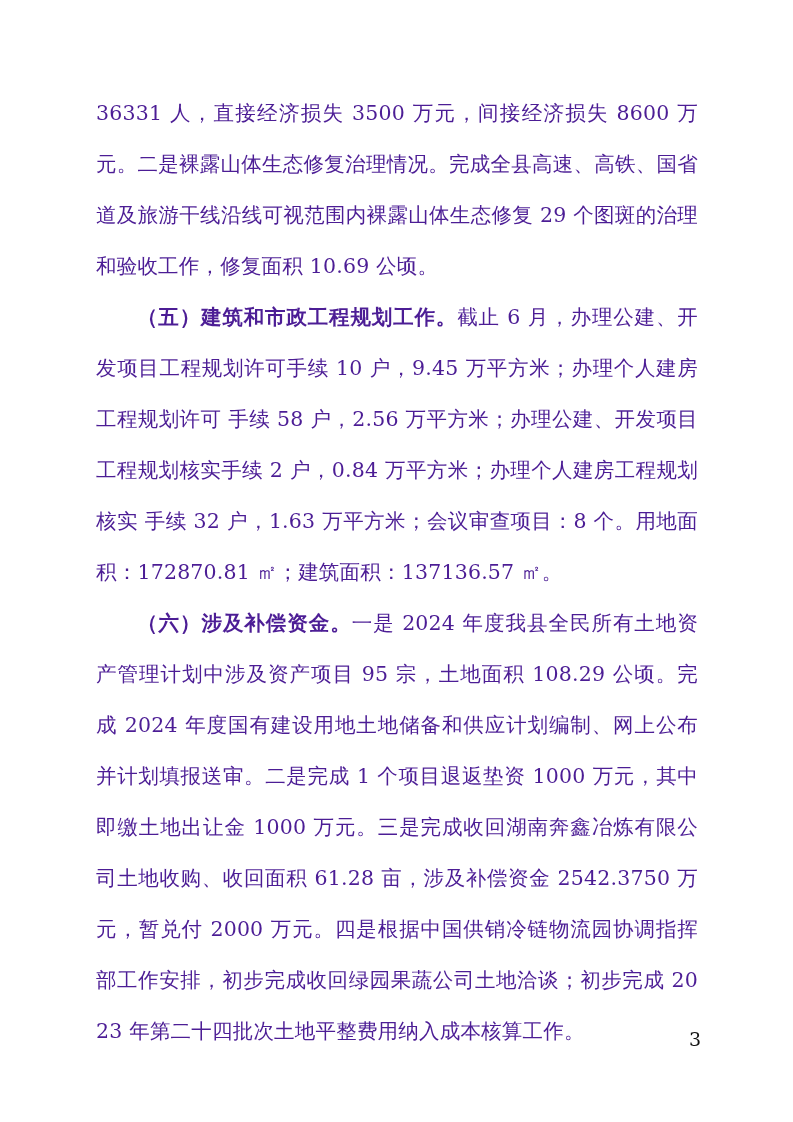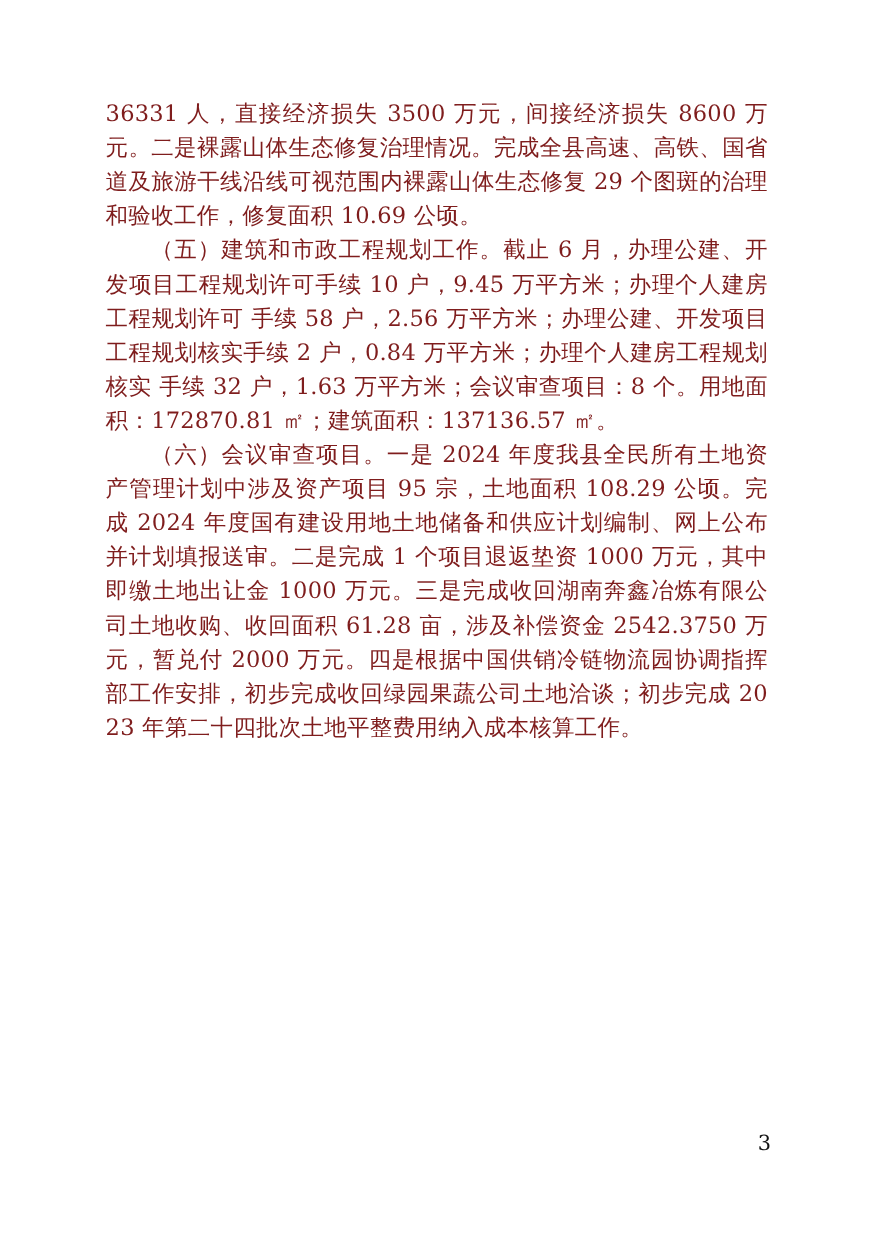--- a/index.html
+++ b/index.html
@@ -20,53 +20,53 @@
   }
   .content {
     position: absolute;
     left: 96px;
     top: 88px;
     width: 602px;
   }
   .para {
     font-family: "DejaVu Serif", "Liberation Serif", serif;
     font-size: 20.5px;
-    line-height: 31px;
-    color: #7f1d1d;
+    line-height: 51px;
+    color: #4c1d95;
     text-align: justify;
     text-justify: inter-ideograph;
     margin: 0 0 0 0;
     letter-spacing: 0.2px;
     white-space: pre-wrap;
     word-break: break-all;
   }
   .para.indent {
     text-indent: 41px;
   }
   .bold-lead {
-    font-weight: normal;
+    font-weight: bold;
   }
   .page-number {
     position: absolute;
     right: 92px;
     bottom: 72px;
     font-family: "DejaVu Serif", "Liberation Serif", serif;
     font-size: 19px;
     color: #111111;
   }
 </style>
 </head>
 <body>
 
 <div class="page">
   <div class="content">
 
     <p class="para">36331 人，直接经济损失 3500 万元，间接经济损失 8600 万元。二是裸露山体生态修复治理情况。完成全县高速、高铁、国省道及旅游干线沿线可视范围内裸露山体生态修复 29 个图斑的治理和验收工作，修复面积 10.69 公顷。</p>
 
     <p class="para indent"><span class="bold-lead">（五）建筑和市政工程规划工作。</span><span>截止 6 月，办理公建、开发项目工程规划许可手续 10 户，9.45 万平方米；办理个人建房工程规划许可 手续 58 户，2.56 万平方米；办理公建、开发项目工程规划核实手续 2 户，0.84 万平方米；办理个人建房工程规划核实 手续 32 户，1.63 万平方米；会议审查项目：8 个。用地面积：172870.81 ㎡；建筑面积：137136.57 ㎡。</span></p>
 
-    <p class="para indent"><span class="bold-lead">（六）会议审查项目。</span><span>一是 2024 年度我县全民所有土地资产管理计划中涉及资产项目 95 宗，土地面积 108.29 公顷。完成 2024 年度国有建设用地土地储备和供应计划编制、网上公布并计划填报送审。二是完成 1 个项目退返垫资 1000 万元，其中即缴土地出让金 1000 万元。三是完成收回湖南奔鑫冶炼有限公司土地收购、收回面积 61.28 亩，涉及补偿资金 2542.3750 万元，暂兑付 2000 万元。四是根据中国供销冷链物流园协调指挥部工作安排，初步完成收回绿园果蔬公司土地洽谈；初步完成 2023 年第二十四批次土地平整费用纳入成本核算工作。</span></p>
+    <p class="para indent"><span class="bold-lead">（六）涉及补偿资金。</span><span>一是 2024 年度我县全民所有土地资产管理计划中涉及资产项目 95 宗，土地面积 108.29 公顷。完成 2024 年度国有建设用地土地储备和供应计划编制、网上公布并计划填报送审。二是完成 1 个项目退返垫资 1000 万元，其中即缴土地出让金 1000 万元。三是完成收回湖南奔鑫冶炼有限公司土地收购、收回面积 61.28 亩，涉及补偿资金 2542.3750 万元，暂兑付 2000 万元。四是根据中国供销冷链物流园协调指挥部工作安排，初步完成收回绿园果蔬公司土地洽谈；初步完成 2023 年第二十四批次土地平整费用纳入成本核算工作。</span></p>
 
 
   </div>
 
   <div class="page-number">3</div>
 </div>
 
 </body></html>

